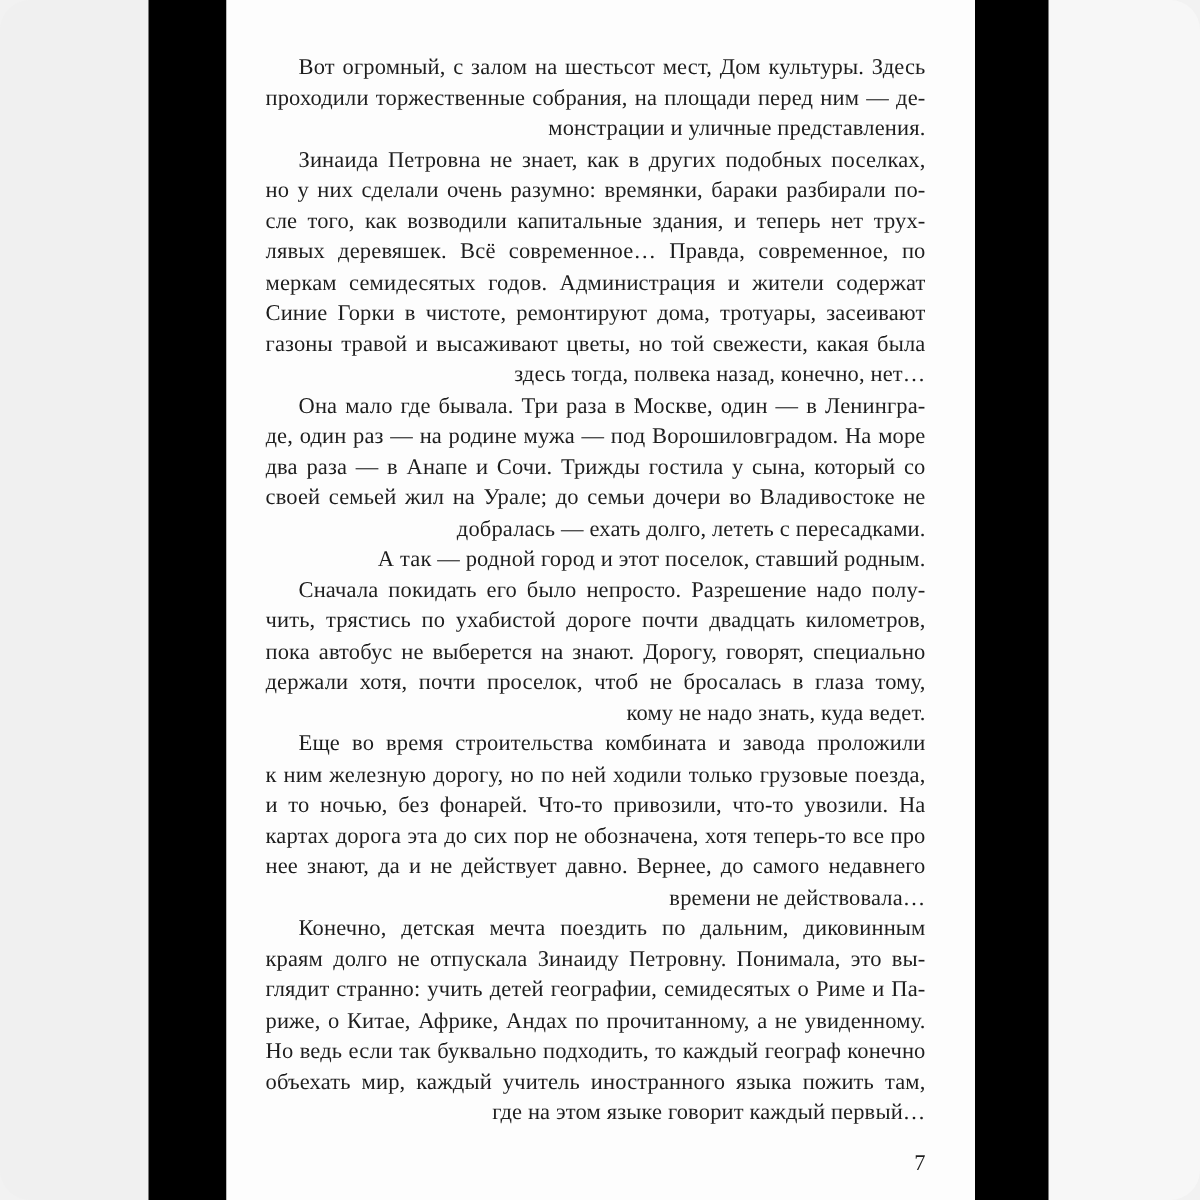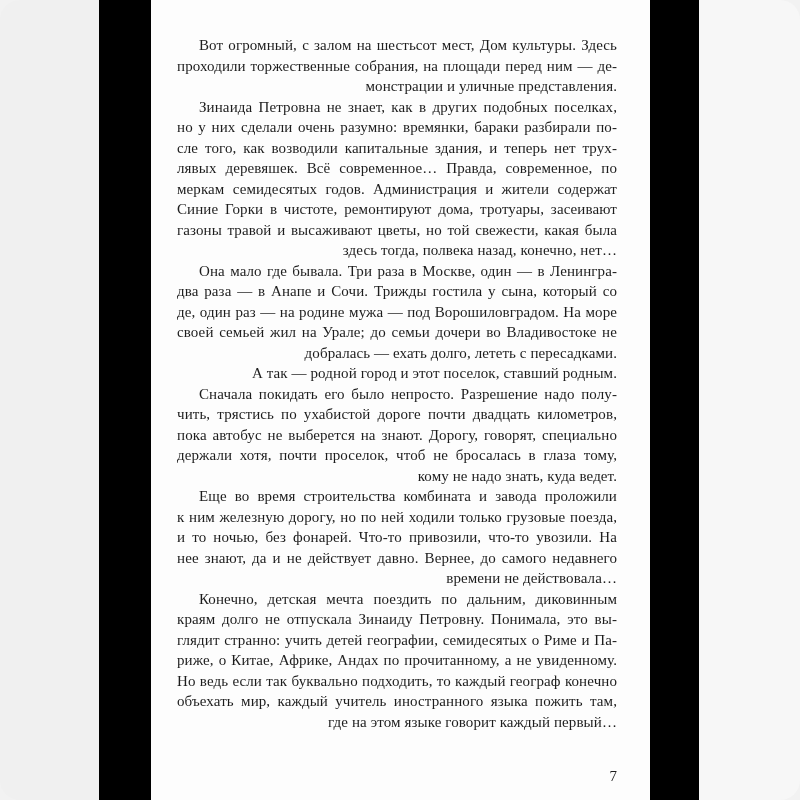--- a/index.html
+++ b/index.html
@@ -52,33 +52,34 @@
         <div class="line last">монстрации и уличные представления.</div>
         <div class="line indent">Зинаида Петровна не знает, как в других подобных поселках,</div>
         <div class="line">но у них сделали очень разумно: времянки, бараки разбирали по-</div>
         <div class="line">сле того, как возводили капитальные здания, и теперь нет трух-</div>
         <div class="line">лявых деревяшек. Всё современное… Правда, современное, по</div>
         <div class="line">меркам семидесятых годов. Администрация и жители содержат</div>
         <div class="line">Синие Горки в чистоте, ремонтируют дома, тротуары, засеивают</div>
         <div class="line">газоны травой и высаживают цветы, но той свежести, какая была</div>
         <div class="line last">здесь тогда, полвека назад, конечно, нет…</div>
         <div class="line indent">Она мало где бывала. Три раза в Москве, один — в Ленингра-</div>
+        <div class="line">де, один раз — на родине мужа — под Ворошиловградом. На море</div>
         <div class="line">два раза — в Анапе и Сочи. Трижды гостила у сына, который со</div>
-        <div class="line">де, один раз — на родине мужа — под Ворошиловградом. На море</div>
         <div class="line">своей семьей жил на Урале; до семьи дочери во Владивостоке не</div>
         <div class="line last">добралась — ехать долго, лететь с пересадками.</div>
         <div class="line indent last">А так — родной город и этот поселок, ставший родным.</div>
         <div class="line indent">Сначала покидать его было непросто. Разрешение надо полу-</div>
         <div class="line">чить, трястись по ухабистой дороге почти двадцать километров,</div>
         <div class="line">пока автобус не выберется на знают. Дорогу, говорят, специально</div>
         <div class="line">держали хотя, почти проселок, чтоб не бросалась в глаза тому,</div>
         <div class="line last">кому не надо знать, куда ведет.</div>
         <div class="line indent">Еще во время строительства комбината и завода проложили</div>
         <div class="line">к ним железную дорогу, но по ней ходили только грузовые поезда,</div>
         <div class="line">и то ночью, без фонарей. Что-то привозили, что-то увозили. На</div>
+        <div class="line">картах дорога эта до сих пор не обозначена, хотя теперь-то все про</div>
         <div class="line">нее знают, да и не действует давно. Вернее, до самого недавнего</div>
         <div class="line last">времени не действовала…</div>
         <div class="line indent">Конечно, детская мечта поездить по дальним, диковинным</div>
         <div class="line">краям долго не отпускала Зинаиду Петровну. Понимала, это вы-</div>
         <div class="line">глядит странно: учить детей географии, семидесятых о Риме и Па-</div>
         <div class="line">риже, о Китае, Африке, Андах по прочитанному, а не увиденному.</div>
         <div class="line">Но ведь если так буквально подходить, то каждый географ конечно</div>
         <div class="line">объехать мир, каждый учитель иностранного языка пожить там,</div>
         <div class="line last">где на этом языке говорит каждый первый…</div>
       </div>

